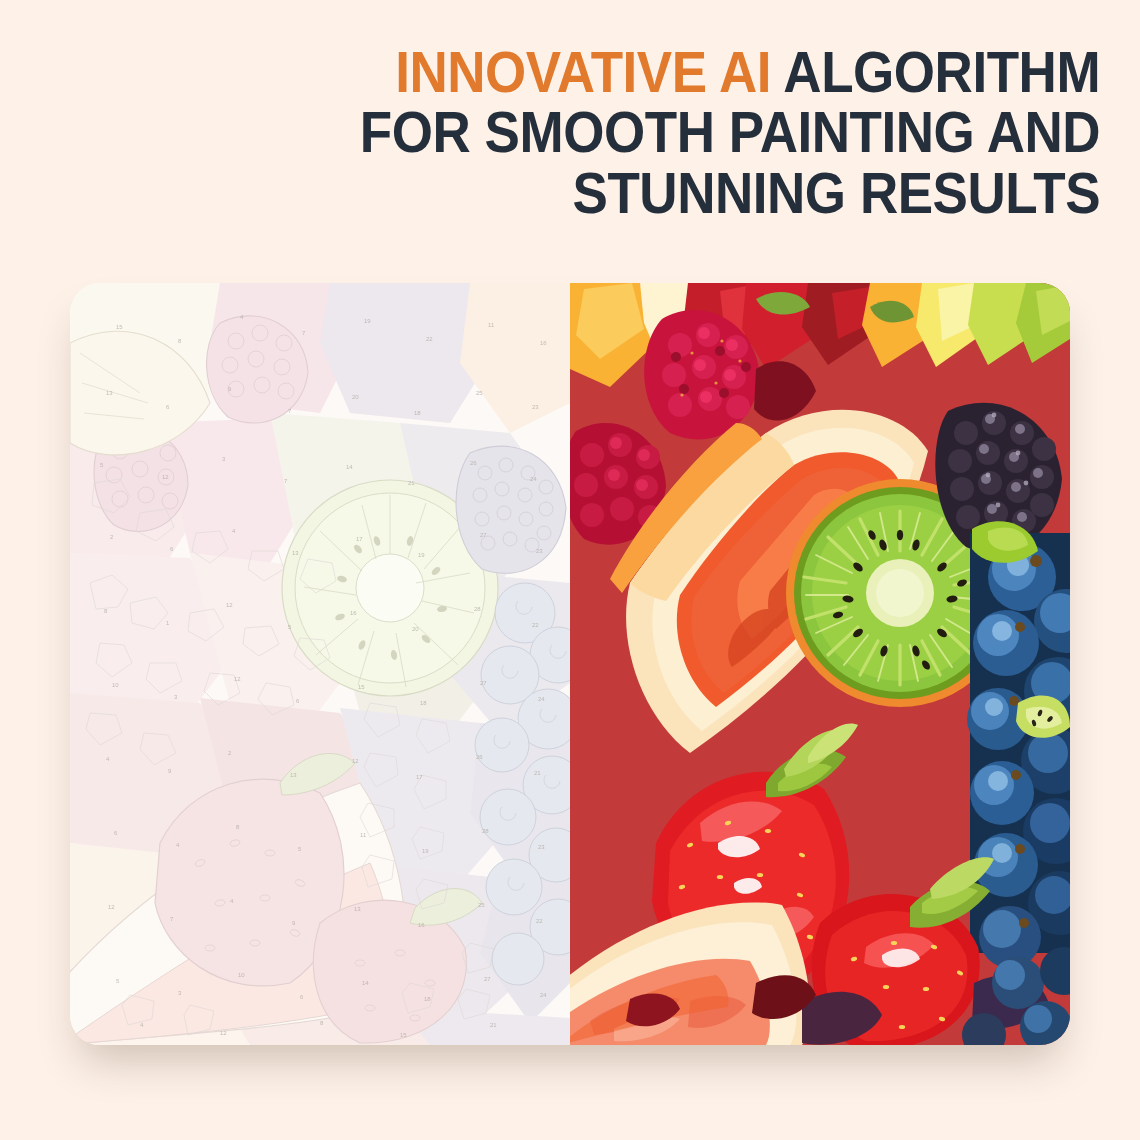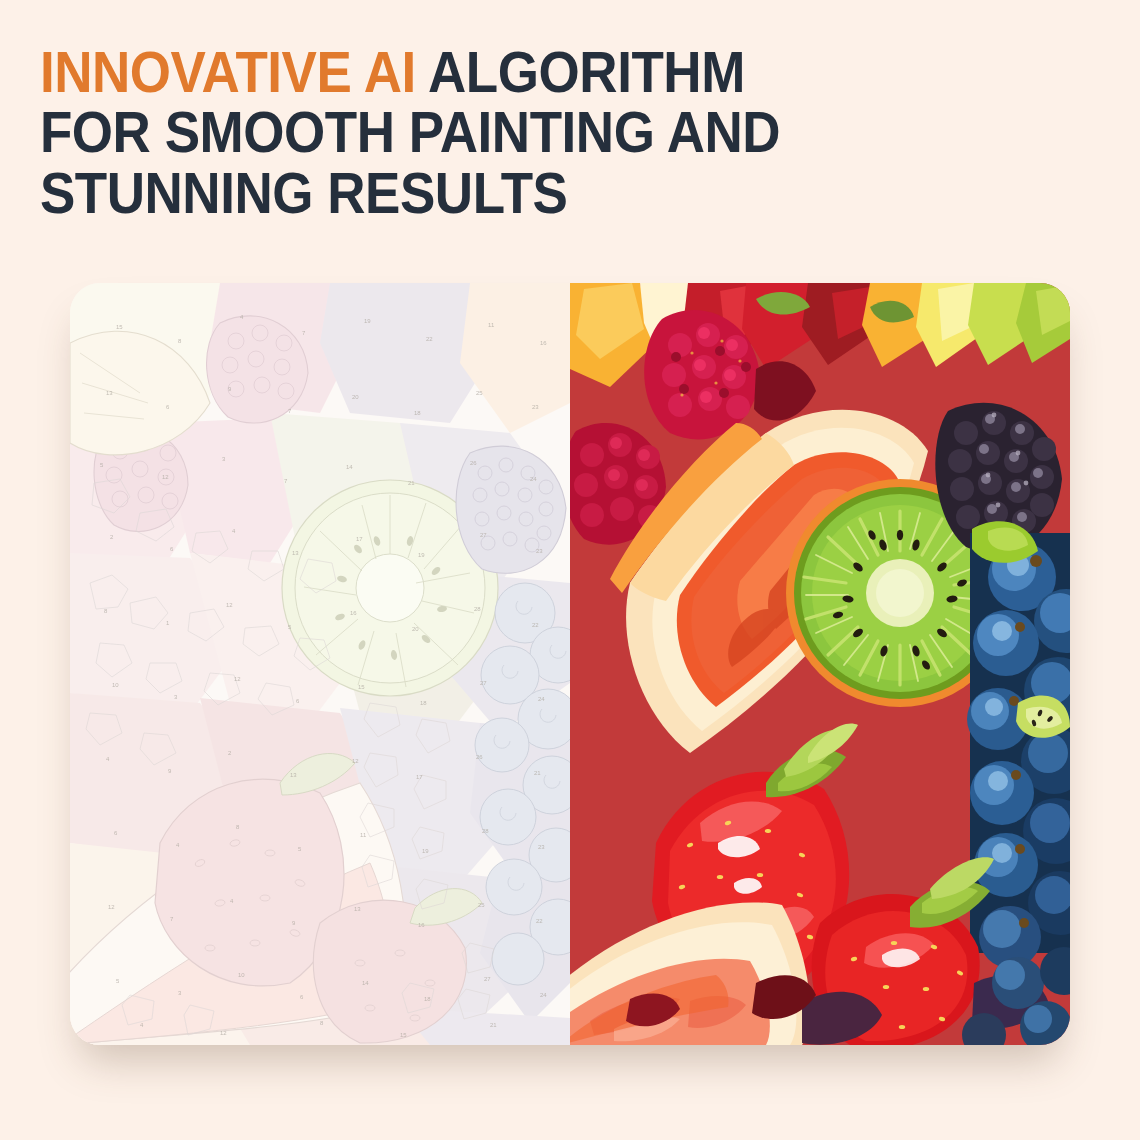--- a/index.html
+++ b/index.html
@@ -10,21 +10,21 @@
     font-family:"Liberation Sans", sans-serif;
     overflow:hidden;
     position:relative;
   }
 
   
   #headline {
     position:absolute;
     left:0; top:42px;
     width:1140px;
-    text-align:left;
+    text-align:right;
     line-height:0.99;
     letter-spacing:-0.5px;
   }
   #headline .hl-line {
     display:block;
     font-size:57px;
     font-weight:700;
     color:#252F3C;
     text-transform:uppercase;
     font-stretch:condensed;

